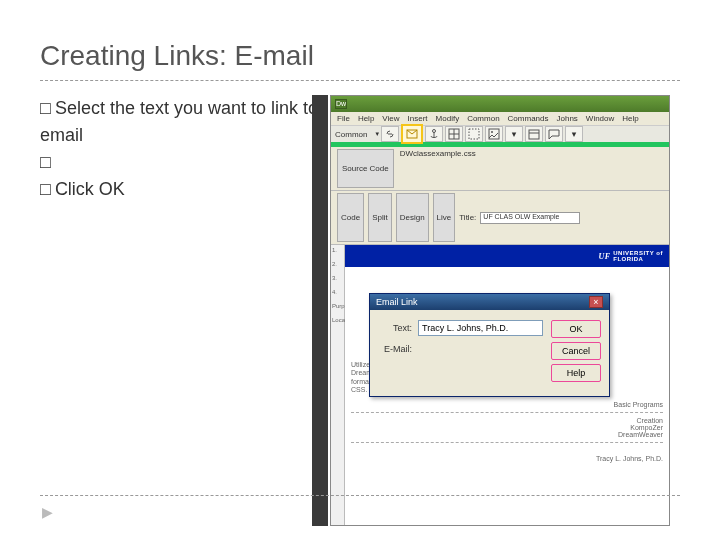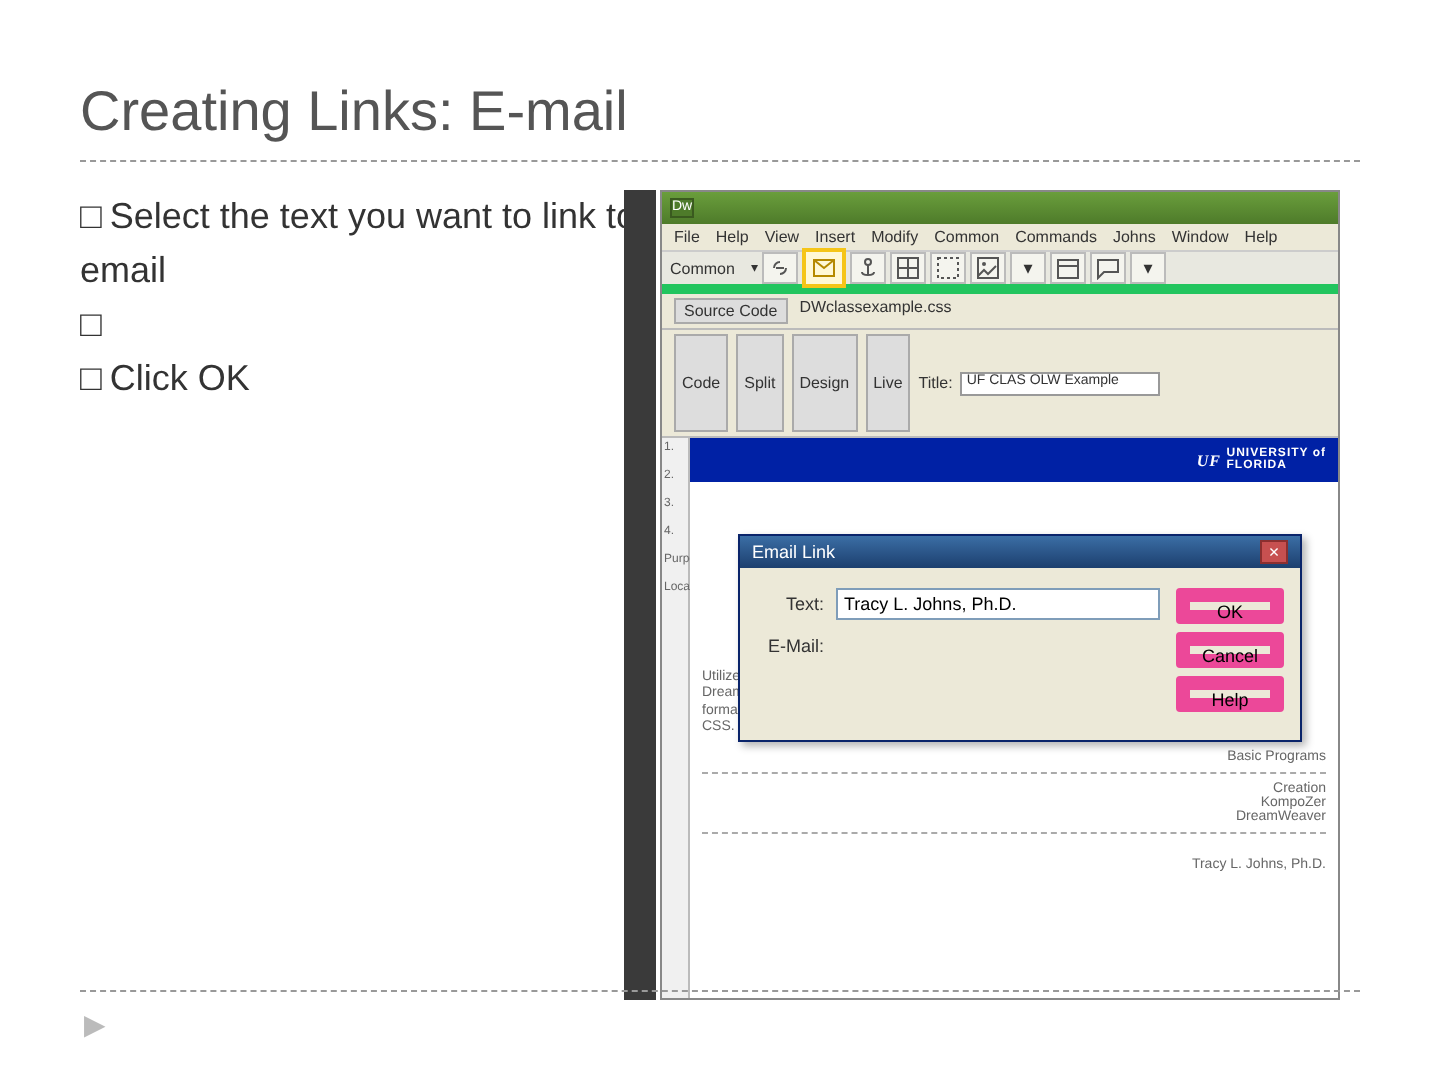--- a/index.html
+++ b/index.html
@@ -21,46 +21,46 @@
   .titlebar { background: linear-gradient(#6a9e3c, #4e7b2a); color: #fff; height: 16px; display: flex; align-items: center; padding: 0 4px; gap: 4px; }
   .dw-logo { width: 12px; height: 10px; background: #4e7b2a; border: 1px solid #3a5a1f; font-size: 7px; line-height: 8px; text-align: center; }
   .menubar { display: flex; gap: 8px; padding: 2px 6px; background: #ece9d8; font-size: 8px; color: #333; }
   .insertbar { display: flex; align-items: center; background: #e8e8e0; border-top: 1px solid #ccc; border-bottom: 5px solid #22c55e; padding: 2px 4px; gap: 2px; height: 22px; }
   .insertbar .catlabel { font-size: 8px; margin-right: 6px; }
   .tool { width: 18px; height: 16px; background: #f4f4ee; border: 1px solid #bbb; display: inline-flex; align-items: center; justify-content: center; }
   .tool.highlight { border: 2px solid #f5c518; background: #fff8d6; width: 22px; height: 20px; }
   .tool svg { width: 12px; height: 12px; }
 
   .docbar { display: flex; gap: 6px; padding: 2px 6px; font-size: 8px; background: #ece9d8; border-bottom: 1px solid #bbb; }
-  .docbar .tab { background: #ddd; padding: 1px 4px; border: 1px solid #aaa; }
+  .docbar .tab { background: #ddd; padding: 14px 4px; border: 1px solid #aaa; }
   .toolbar2 { display: flex; gap: 4px; padding: 2px 6px; font-size: 8px; align-items: center; background: #ece9d8; border-bottom: 1px solid #bbb; }
   .toolbar2 .btn { background: #ddd; padding: 19px 3px; border: 1px solid #aaa; }
   .titlefield { background: #fff; border: 1px solid #999; padding: 0 2px; width: 100px; font-size: 7px; height: 12px; display: inline-block; }
 
   .docarea { display: flex; min-height: 280px; }
   .ruler-v { width: 14px; background: #f0f0f0; border-right: 1px solid #bbb; font-size: 6px; color: #666; padding: 2px 1px; }
   .ruler-v div { margin-bottom: 8px; }
   .doc { flex: 1; background: #fff; position: relative; font-size: 8px; color: #333; padding: 4px 6px; }
   .ufheader { background: #0021a5; color: #fff; height: 22px; display: flex; align-items: center; justify-content: flex-end; padding: 0 6px; font-size: 8px; margin: -4px -6px 4px -6px; font-weight: bold; letter-spacing: 0.5px; }
   .uflogo { font-family: Georgia, serif; font-style: italic; }
   .doctext { font-size: 7px; color: #666; line-height: 1.2; }
   .dashed-sep { border-top: 1px dashed #aaa; margin: 4px 0; }
   .rightblock { text-align: right; font-size: 7px; color: #666; margin-top: 6px; }
 
   
-  .dialog { position: absolute; left: 24px; top: 48px; width: 282px; background: #ece9d8; border: 1px solid #0a246a; box-shadow: 2px 2px 4px rgba(0,0,0,.3); font-size: 9px; }
+  .dialog { position: absolute; left: 24px; top: 48px; width: 241px; background: #ece9d8; border: 1px solid #0a246a; box-shadow: 2px 2px 4px rgba(0,0,0,.3); font-size: 9px; }
   .dlg-title { background: linear-gradient(#3b6ea5, #1c3f6e); color: #fff; padding: 2px 6px; font-size: 9px; height: 16px; display: flex; align-items: center; justify-content: space-between; }
   .dlg-close { width: 14px; height: 12px; background: #c75050; color: #fff; text-align: center; line-height: 11px; font-size: 9px; border: 1px solid #8b2f2f; }
   .dlg-body { display: flex; padding: 10px 8px 14px 8px; gap: 8px; }
   .dlg-fields { flex: 1; }
   .dlg-row { display: flex; align-items: center; gap: 6px; margin-bottom: 8px; }
   .dlg-row label { width: 34px; text-align: right; font-size: 9px; }
   .dlg-row input { flex: 1; height: 16px; font-size: 9px; padding: 0 3px; border: 1px solid #7f9db9; background: #fff; }
   .dlg-btns { display: flex; flex-direction: column; gap: 4px; width: 54px; }
-  .dlg-btns button { height: 18px; font-size: 9px; background: #ece9d8; border: 7px solid #ec4899; border-radius: 2px; cursor: pointer; }
+  .dlg-btns button { height: 18px; font-size: 9px; background: #ece9d8; border: 1px solid #ec4899; border-radius: 2px; cursor: pointer; }
 
   .bottom-dashed { position: absolute; left: 40px; right: 40px; bottom: 44px; border-top: 1px dashed #999; }
   .footer-arrow { position: absolute; left: 42px; bottom: 20px; color: #bbb; font-size: 14px; }
 
   .right-col .dark-strip { width: 16px; background: #3a3a3a; position: absolute; left: -18px; top: 0; bottom: 0; }
 </style>
 </head>
 <body>
 
 <div class="slide">

